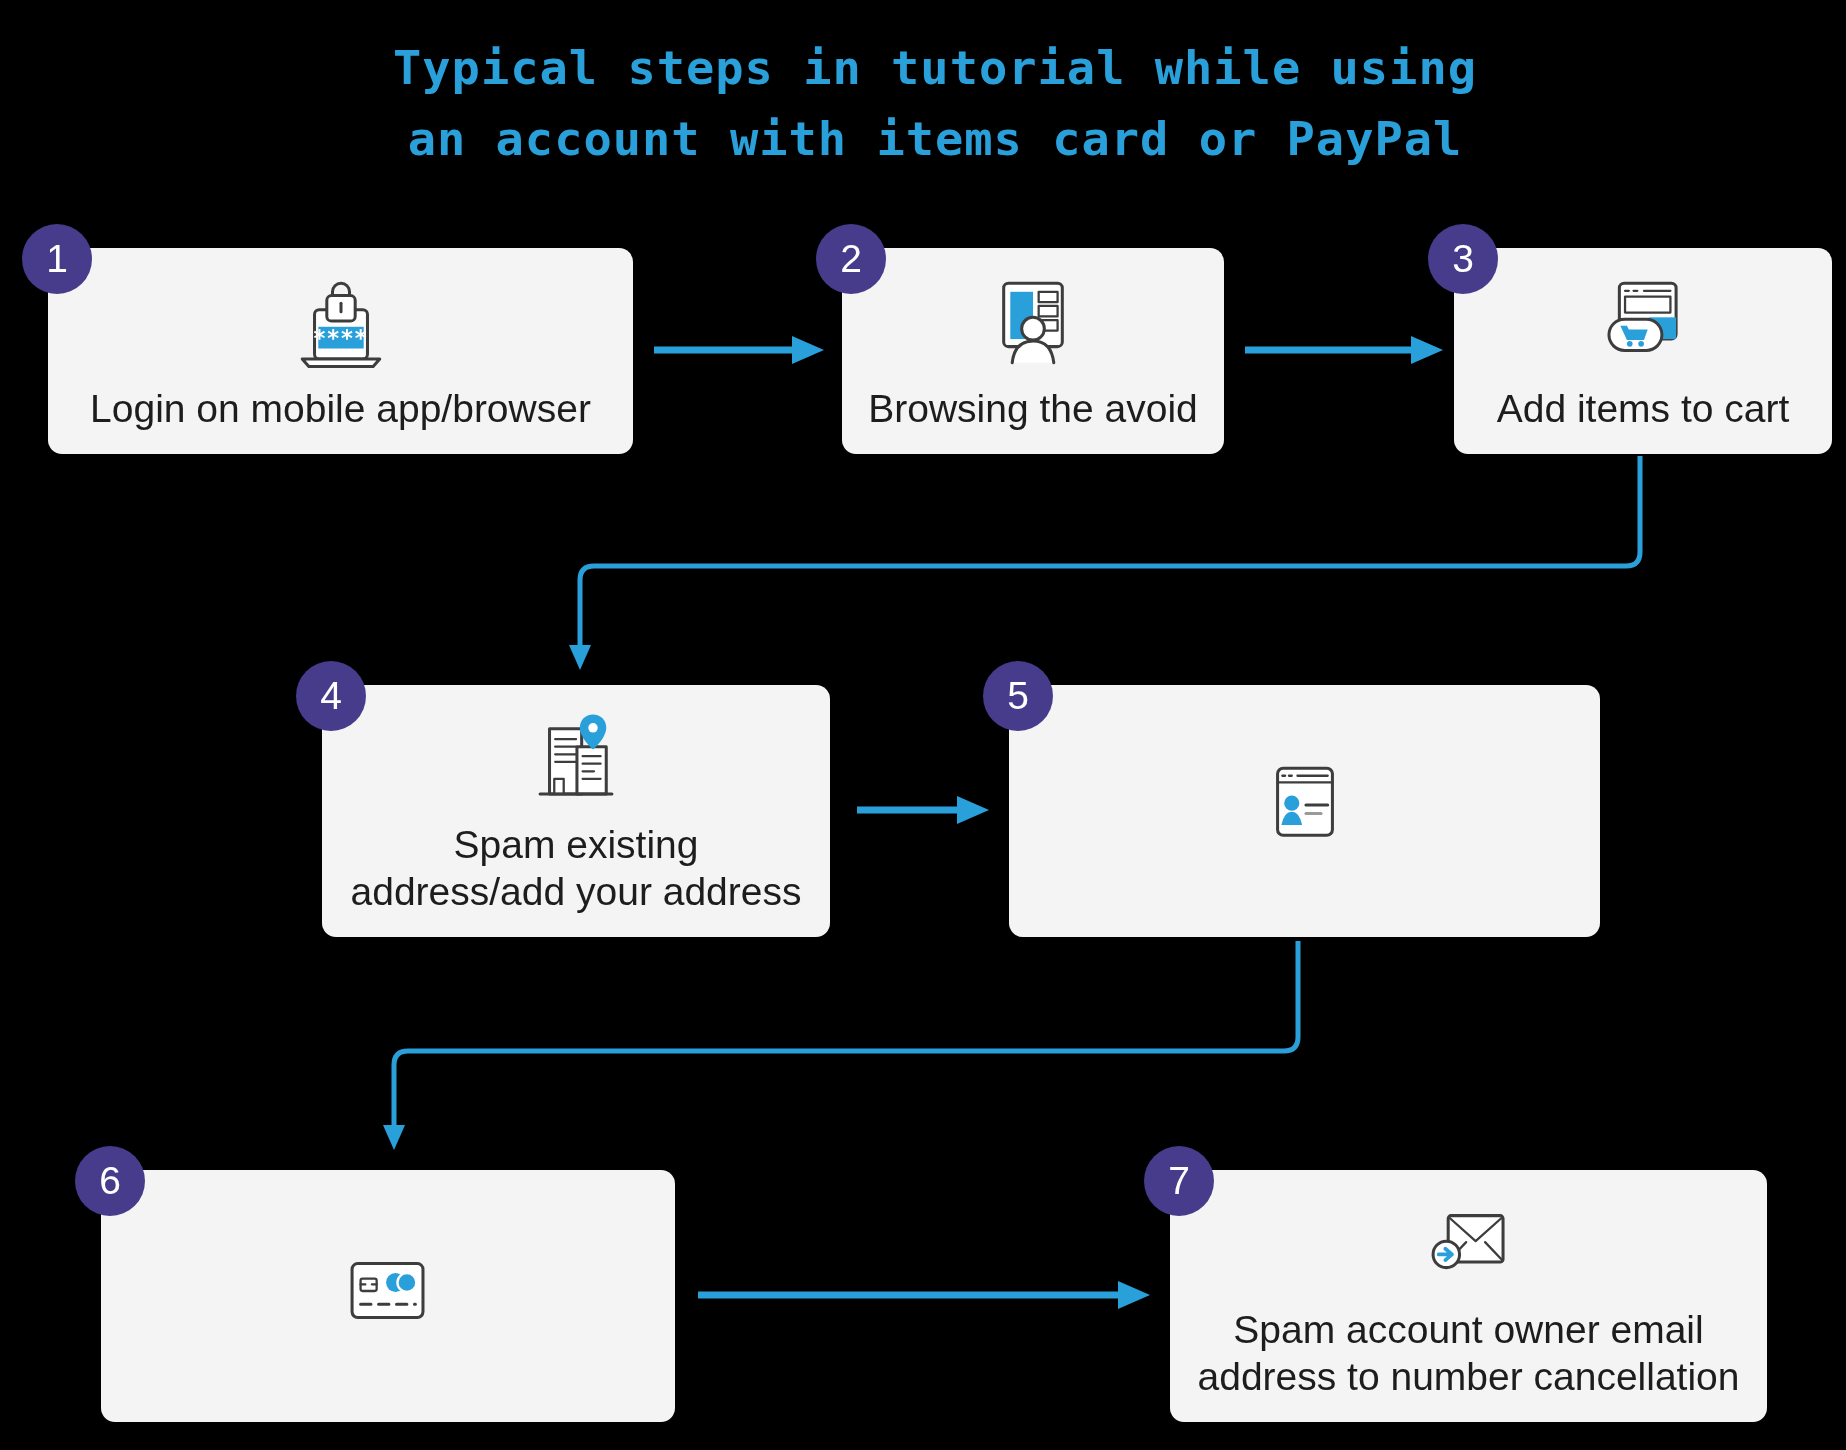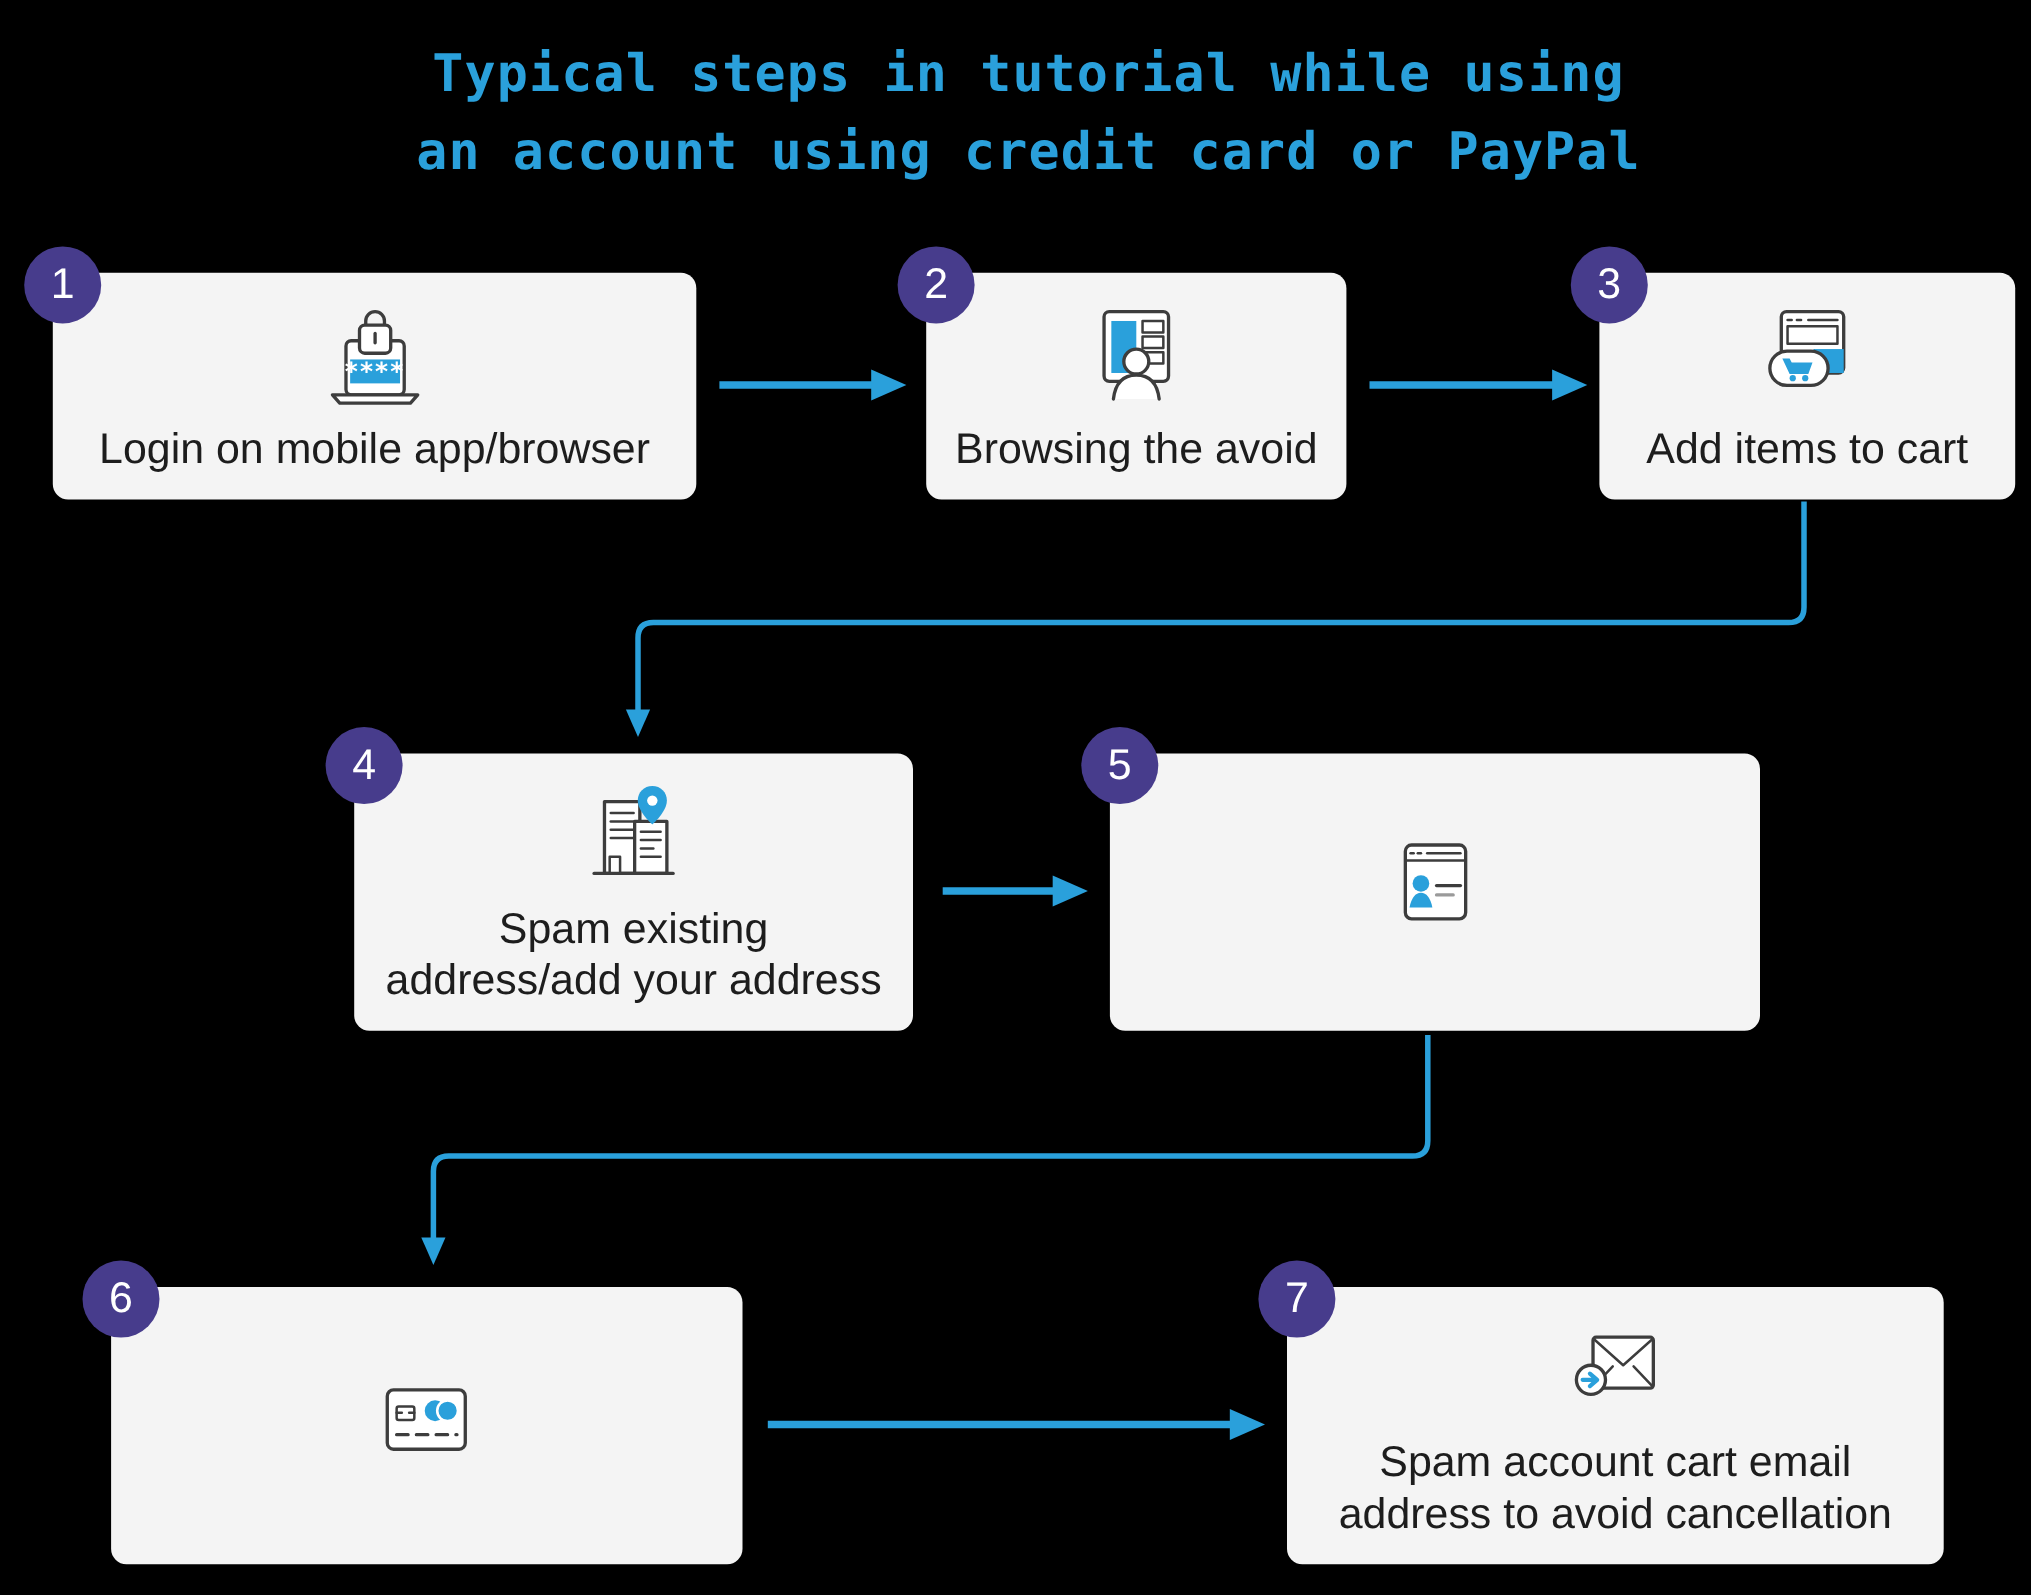--- a/index.html
+++ b/index.html
@@ -103,21 +103,21 @@
     </g>
 
     <g>
       <path class="conn" stroke-width="7" d="M698 1295 H1124"></path>
       <polygon class="conn-head" points="1150,1295 1118,1281 1118,1309"></polygon>
     </g>
   </svg>
 
   <h1 class="title">
     <span>Typical steps in tutorial while using</span><br>
-    <span>an account using credit card or PayPal</span>
+    <span>an account with items card or PayPal</span>
   </h1>
 
   <div class="card card-1">
     <span class="badge">1</span>
     <div class="step-icon">
       <svg viewBox="0 0 110 110">
         <rect class="st" x="27" y="41" width="56" height="52" rx="5"></rect>
         <path class="st" d="M14 93 h82 l-7 8 H21 Z"></path>
         <path class="stn" d="M46 27 v-5 a9 9 0 0 1 18 0 v5"></path>
         <rect class="st" x="40" y="26" width="30" height="27" rx="5"></rect>
@@ -225,16 +225,16 @@
     <span class="badge">7</span>
     <div class="step-icon">
       <svg viewBox="0 0 110 110">
         <rect class="st" x="33" y="25" width="58" height="49" rx="3"></rect>
         <path class="stn thin" d="M34 27 L62 52 L90 27"></path>
         <path class="stn thin" d="M34 72 L52 53 M90 72 L72 53"></path>
         <circle class="st" cx="31" cy="66" r="14"></circle>
         <path class="accst" stroke-width="4" d="M23 66 h12 M30 60 l7 6 -7 6"></path>
       </svg>
     </div>
-    <div class="card-label">Spam account cart email address to avoid cancellation</div>
+    <div class="card-label">Spam account owner email address to number cancellation</div>
   </div>
 
 </div>
 
 </body></html>

